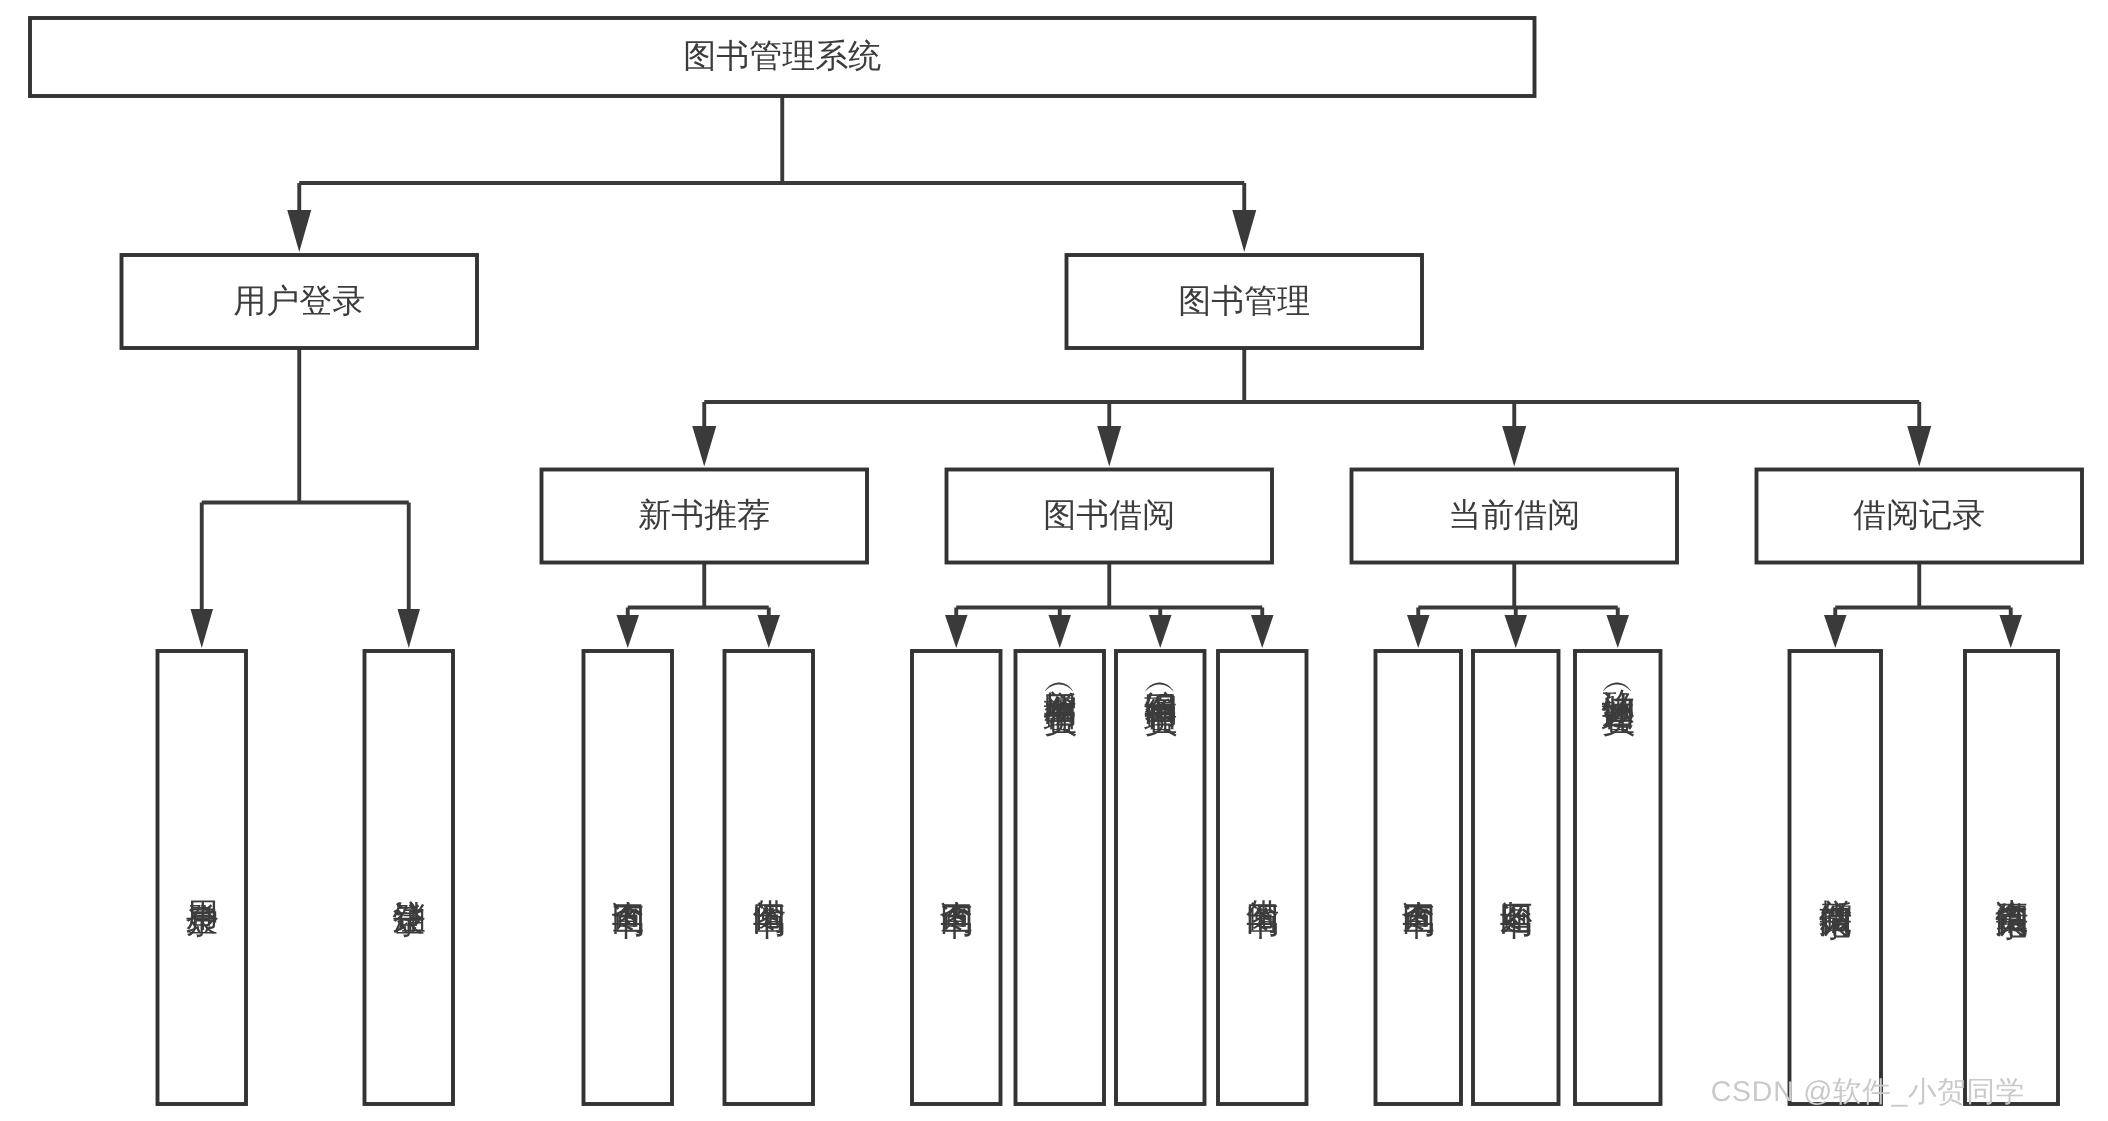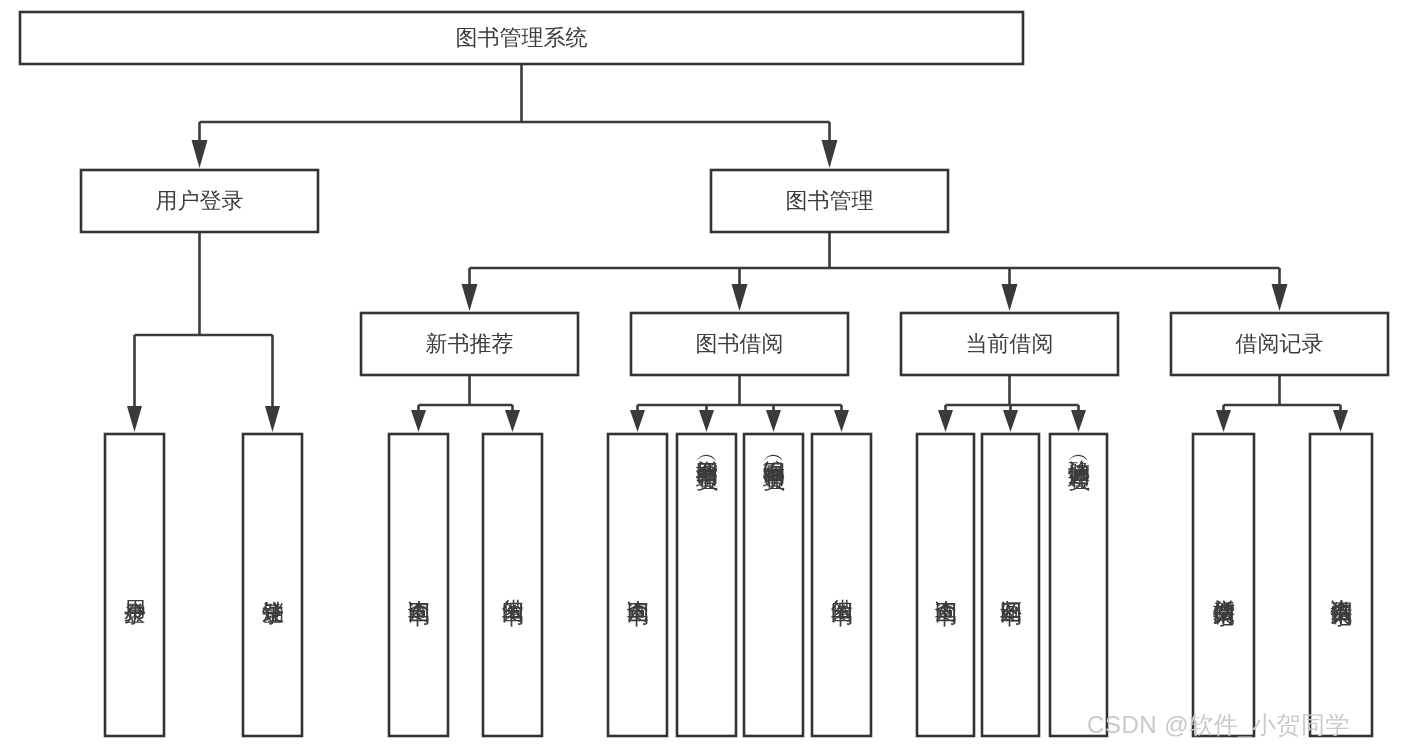--- a/index.html
+++ b/index.html
@@ -63,21 +63,21 @@
     line-height: 1.22;
     letter-spacing: 1.5px;
     color: #3c3c3c;
     white-space: nowrap;
   }
   .watermark {
     position: absolute;
     right: 10px;
     bottom: 6px;
     font-family: "Liberation Sans", "DejaVu Sans", sans-serif;
-    font-size: 24px;
+    font-size: 19px;
     color: #c9c9c9;
     letter-spacing: 0.5px;
     user-select: none;
   }
 </style>
 </head>
 <body>
 
 <div id="diagram-root">
 

